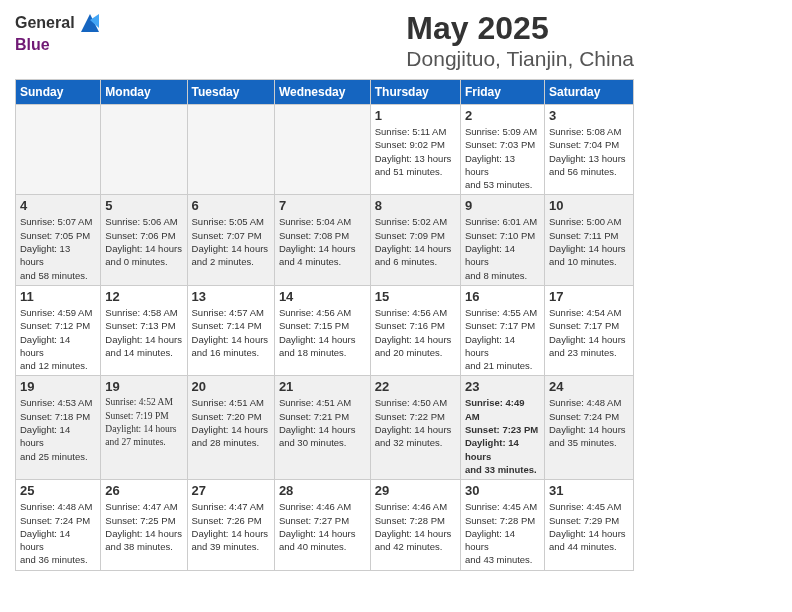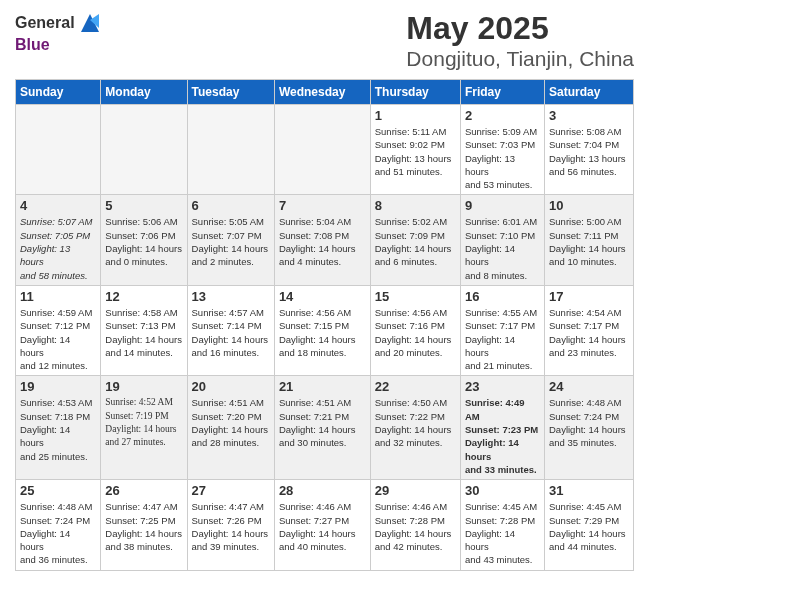--- a/index.html
+++ b/index.html
@@ -148,21 +148,21 @@
             <span class="day-num">3</span>
             <div class="day-info" style="white-space: pre-line;">Sunrise: 5:08 AM
 Sunset: 7:04 PM
 Daylight: 13 hours
 and 56 minutes.</div>
           </td>
         </tr>
         <tr class="row-shade">
           <td>
             <span class="day-num">4</span>
-            <div class="day-info" style="white-space: pre-line; font-style: italic;">Sunrise: 5:07 AM
+            <div class="day-info" style="white-space: pre-line;">Sunrise: 5:07 AM
 Sunset: 7:05 PM
 Daylight: 13 hours
 and 58 minutes.</div>
           </td>
           <td>
             <span class="day-num">5</span>
             <div class="day-info" style="white-space: pre-line;">Sunrise: 5:06 AM
 Sunset: 7:06 PM
 Daylight: 14 hours
 and 0 minutes.</div>

